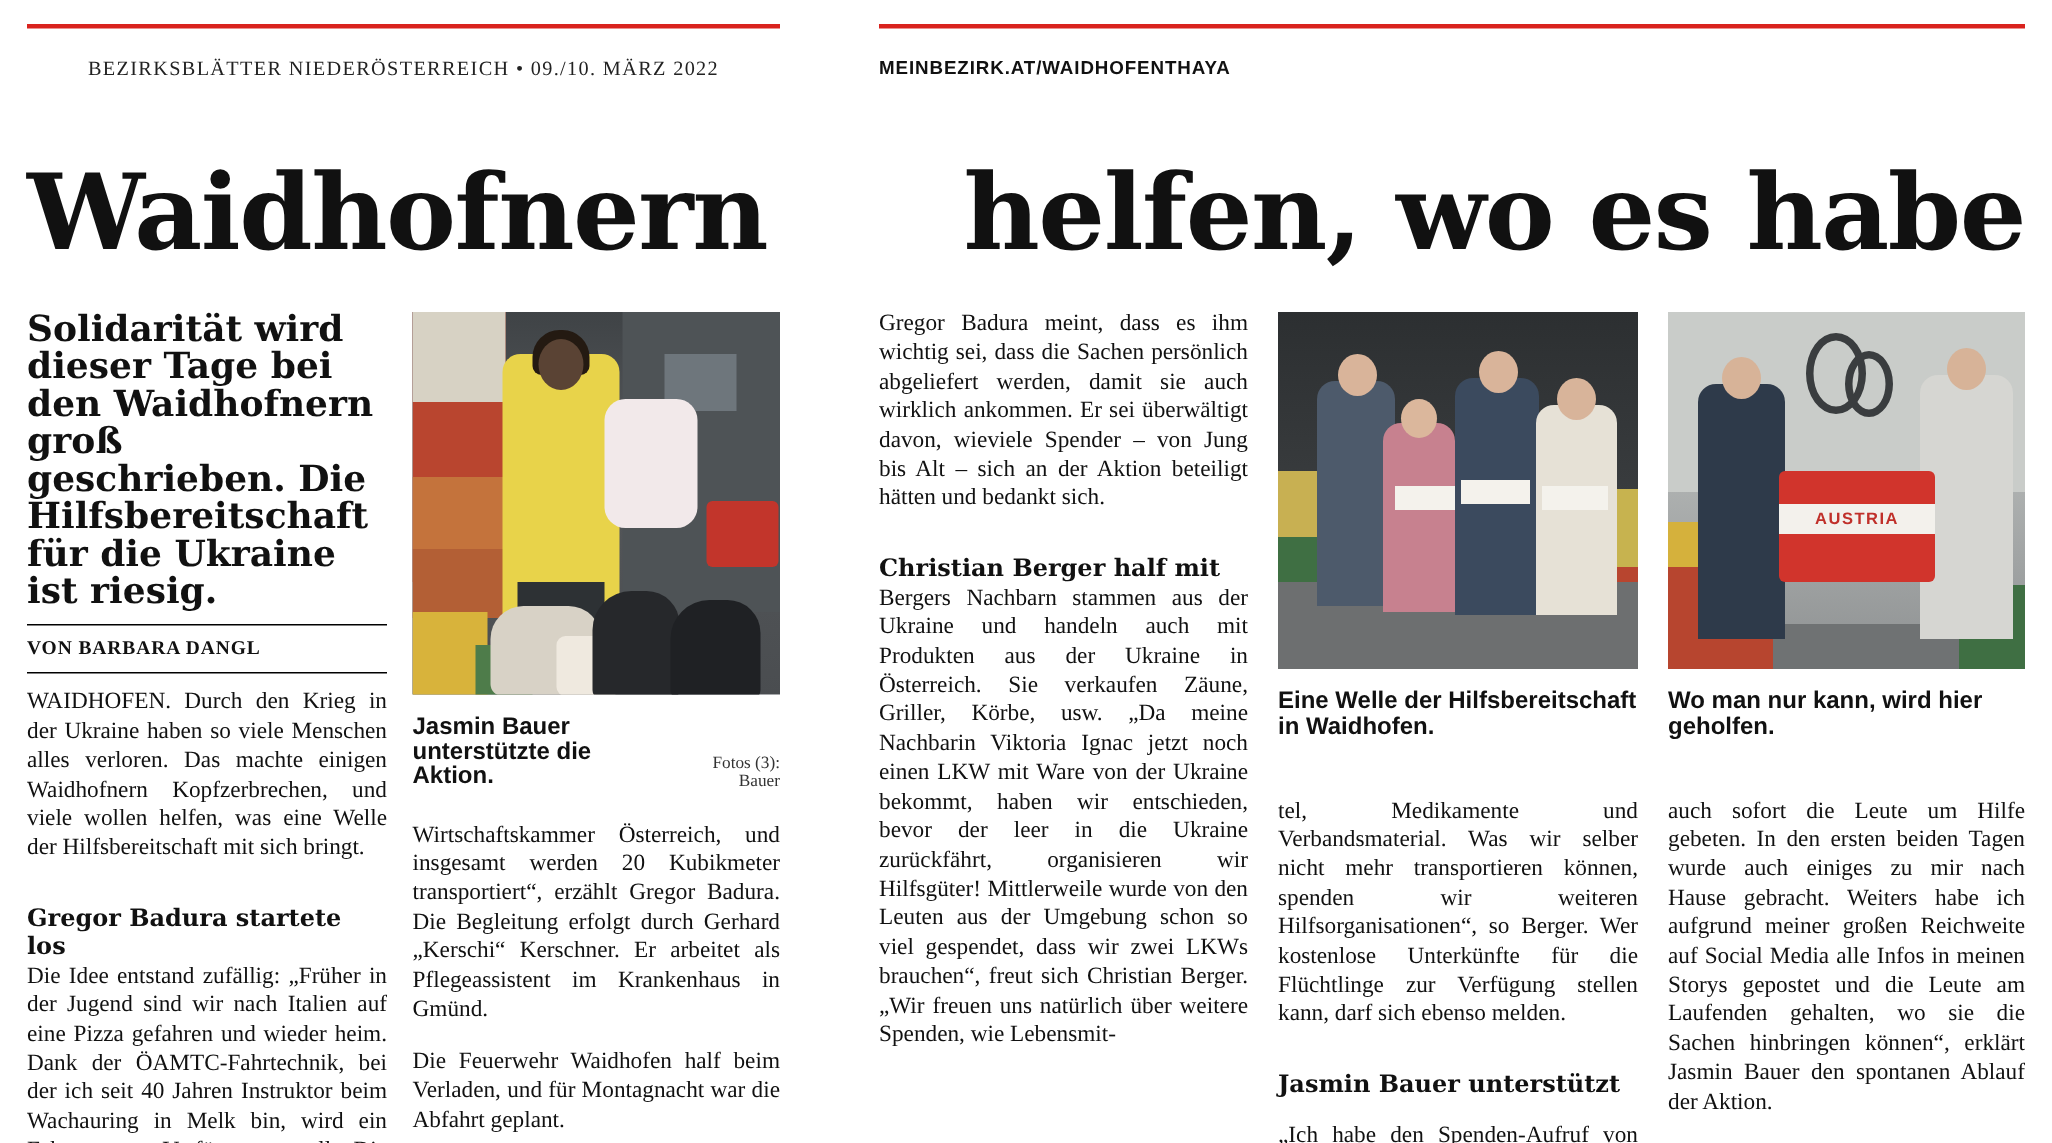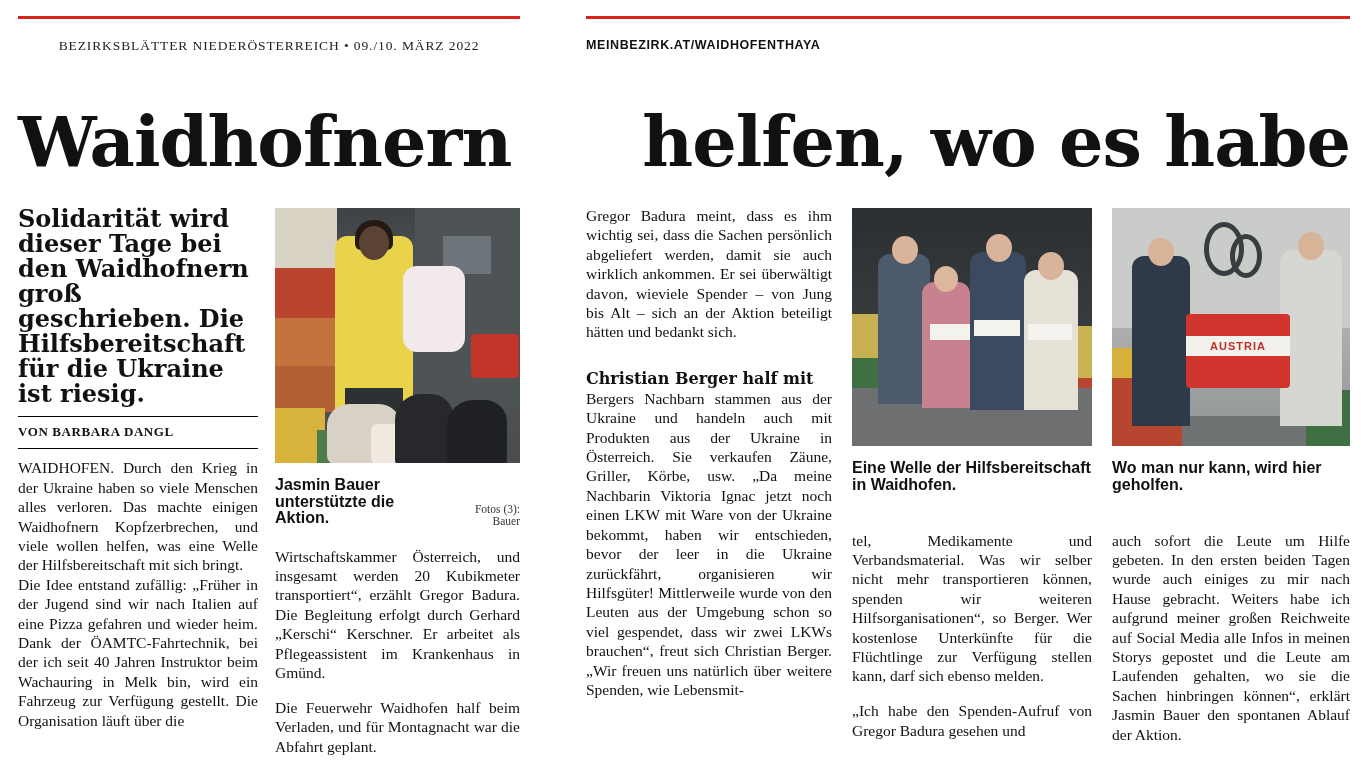--- a/index.html
+++ b/index.html
@@ -240,20 +240,21 @@
     <span class="h-left">Waidhofnern</span>
     <span class="h-right">helfen, wo es habe</span>
   </div>
 
   <div class="col col1">
     <div class="lead">Solidarität wird dieser Tage bei den Waidhofnern groß geschrieben. Die Hilfsbereitschaft für die Ukraine ist riesig.</div>
     <div class="byline-rule"></div>
     <div class="byline">VON BARBARA DANGL</div>
     <div class="byline-rule-bottom"></div>
     <p>WAIDHOFEN. Durch den Krieg in der Ukraine haben so viele Menschen alles verloren. Das machte einigen Waidhofnern Kopfzerbrechen, und viele wollen helfen, was eine Welle der Hilfsbereitschaft mit sich bringt.</p>
+    <div class="subhead">Gregor Badura startete los</div>
     <p>Die Idee entstand zufällig: „Früher in der Jugend sind wir nach Italien auf eine Pizza gefahren und wieder heim. Dank der ÖAMTC-Fahrtechnik, bei der ich seit 40 Jahren Instruktor beim Wachauring in Melk bin, wird ein Fahrzeug zur Verfügung gestellt. Die Organisation läuft über die</p>
   </div>
 
   <div class="photo-block photo" id="photo1">
     <div class="p1-bg"></div>
     <div class="p1-wallL"></div>
     <div class="p1-wallL2"></div>
     <div class="p1-door"></div>
     <div class="p1-panel"></div>
     <div class="p1-box1"></div>
@@ -307,20 +308,21 @@
     <div class="p2-sign1"></div>
     <div class="p2-sign2"></div>
     <div class="p2-sign3"></div>
   </div>
   <div id="cap2">
     <div class="caption">Eine Welle der Hilfsbereitschaft in Waidhofen.</div>
   </div>
 
   <div class="below" id="col4-lower">
     <p>tel, Medikamente und Verbandsmaterial. Was wir selber nicht mehr transportieren können, spenden wir weiteren Hilfsorganisationen“, so Berger. Wer kostenlose Unterkünfte für die Flüchtlinge zur Verfügung stellen kann, darf sich ebenso melden.</p>
+    <div class="subhead">Jasmin Bauer unterstützt</div>
     <p>„Ich habe den Spenden-Aufruf von Gregor Badura gesehen und</p>
   </div>
 
   <div class="photo-block photo" id="photo3">
     <div class="p3-bg"></div>
     <div class="p3-wall"></div>
     <div class="p3-hose"></div>
     <div class="p3-hose2"></div>
     <div class="p3-floor"></div>
     <div class="p3-boxes2"></div>

